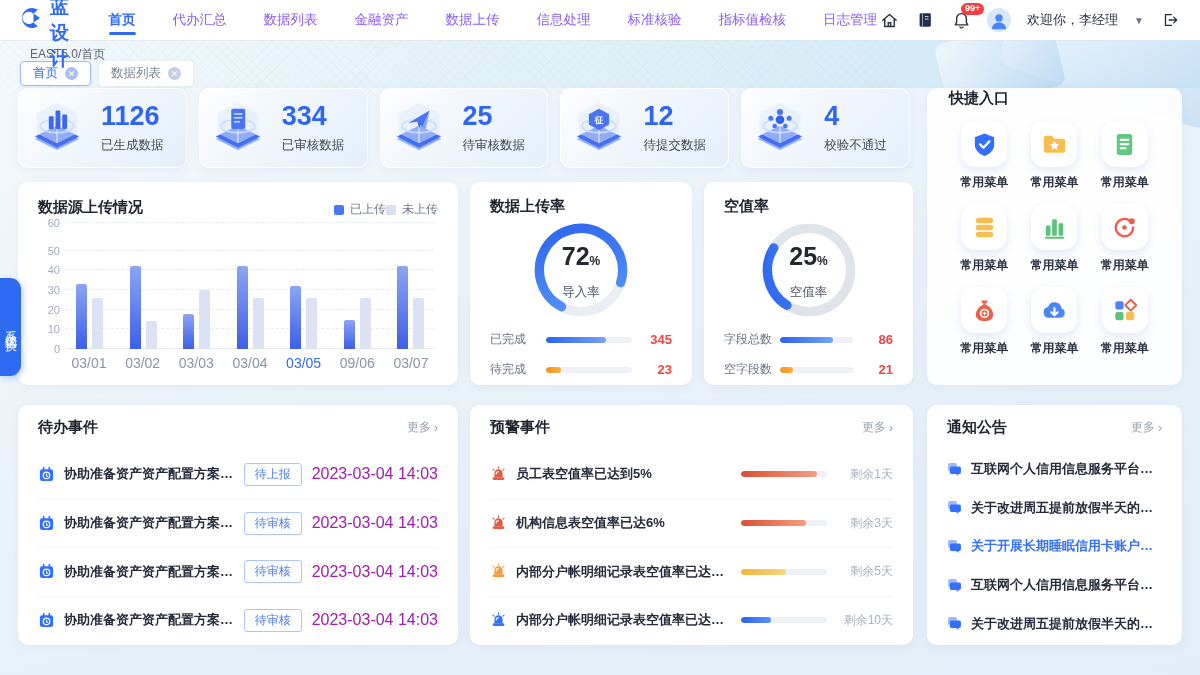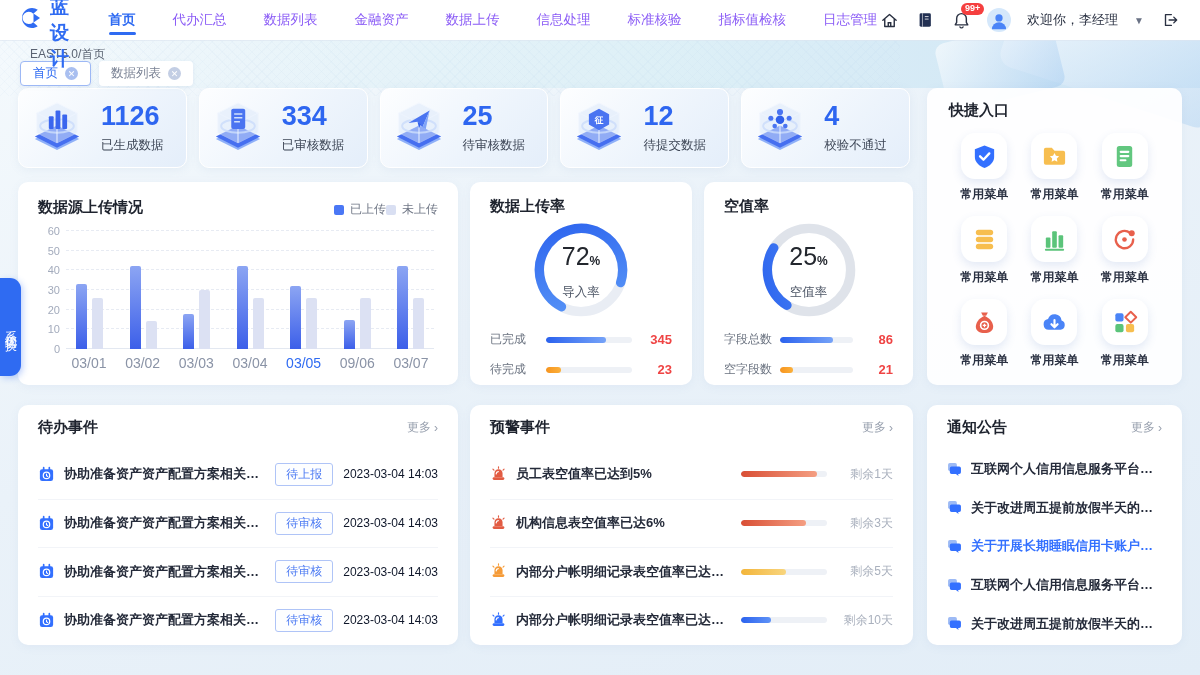--- a/index.html
+++ b/index.html
@@ -78,52 +78,52 @@
   .xlabels { position:absolute; left:28px; right:4px; top:124px; display:flex; justify-content:space-between; padding:0 0; }
   .xlab { font-size:14px; color:#8A93A6; width:46px; text-align:center; }
   .xlab.hl { color:#2F6BF2; }
 
   
   .gauge-card { padding:15px 20px; }
   .rate-card { left:470px; top:182px; width:222px; height:203px; }
   .null-card { left:704px; top:182px; width:209px; height:203px; }
   .gauge-wrap { position:relative; width:110px; height:104px; margin:2px auto 0; }
   .gauge-center { position:absolute; left:0; top:24px; width:100%; text-align:center; }
-  .gauge-num { font-size:25px; font-weight:normal; color:#23272E; }
+  .gauge-num { font-size:25px; font-weight:bold; color:#23272E; }
   .gauge-unit { font-size:12px; font-weight:bold; color:#23272E; }
   .gauge-label { position:absolute; left:0; top:66px; width:100%; text-align:center; font-size:12.5px; color:#4C5565; }
   .mini-rows { margin-top:9px; display:flex; flex-direction:column; gap:13px; }
   .mini-row { display:flex; align-items:center; }
   .mini-label { width:56px; font-size:12px; color:#6B7380; white-space:nowrap; }
   .mini-track { flex:1; height:6px; background:#EEF1F6; border-radius:3px; overflow:hidden; margin-right:10px; }
   .mini-fill { height:100%; border-radius:3px; }
   .mini-val { width:30px; text-align:right; font-size:13px; font-weight:bold; color:#ef4444; }
 
   
-  .quick-card { left:927px; top:88px; width:255px; height:297px; padding:13px 22px; background:rgba(255,255,255,.92); }
+  .quick-card { left:927px; top:88px; width:255px; height:297px; padding:1px 22px; background:rgba(255,255,255,.92); }
   .quick-grid { margin-top:13px; display:grid; grid-template-columns:repeat(3,1fr); row-gap:13px; }
   .quick-item { display:flex; flex-direction:column; align-items:center; cursor:pointer; }
   .quick-tile { width:46px; height:46px; border-radius:14px; background:#fff; box-shadow:0 4px 10px rgba(90,125,190,.16);
     display:flex; align-items:center; justify-content:center; }
   .quick-label { margin-top:7px; font-size:12px; color:#2A3142; font-weight:bold; }
 
   
   .list-card { padding:0 20px; }
   .todo-card  { left:18px;  top:405px; width:440px; height:240px;text-align:right; }
   .alert-card { left:470px; top:405px; width:443px; height:240px; }
   .notice-card{ left:927px; top:405px; width:255px; height:240px; }
   .list-head { height:45px; display:flex; align-items:center; justify-content:space-between; }
   .more-link { font-size:12px; color:#99A1AF; cursor:pointer; display:flex; align-items:center; gap:3px; }
   .lrow { display:flex; align-items:center; height:48.5px; border-top:1px solid #F2F4F8; }
   .lrow:first-child { border-top:none; }
   .lrow-icon { margin-right:9px; display:flex; flex:none; }
   .lrow-text { flex:1; font-size:13px; font-weight:bold; color:#252B3A; white-space:nowrap; overflow:hidden; text-overflow:ellipsis; }
   .todo-badge { flex:none; margin:0 10px 0 10px; font-size:12px; color:#4D7BF3; border:1px solid #AFC4F7;
     border-radius:3px; padding:2px 10px; background:#FDFEFF; white-space:nowrap; cursor:pointer; }
-  .todo-time { flex:none; font-size:12px; color:#0f172a; white-space:nowrap; }
+  .todo-time { flex:none; font-size:16px; color:#a21caf; white-space:nowrap; }
   .alert-track { flex:none; width:86px; height:6px; background:#EEF1F6; border-radius:3px; overflow:hidden; margin:0 10px; }
   .alert-fill { height:100%; border-radius:3px; }
   .alert-remain { flex:none; width:56px; text-align:right; font-size:12px; color:#A9B0BD; white-space:nowrap; }
   .nrow { display:flex; align-items:center; height:38.6px; cursor:pointer; }
   .nrow .lrow-text { font-weight:bold; }
   .nrow.hl .lrow-text { color:#3370FF; }
 
   
   .side-tab { position:absolute; left:0; top:278px; width:21px; height:98px; background:#2F6BF2; color:#fff;
     border-radius:0 11px 11px 0; display:flex; align-items:center; justify-content:center; cursor:pointer; z-index:20;
@@ -322,21 +322,21 @@
           </div>
           <div class="gridline" style="bottom: 59px; text-align: center;">
             <span class="ylab">30</span>
           </div>
           <div class="gridline" style="bottom: 78.6667px;">
             <span class="ylab">40</span>
           </div>
           <div class="gridline" style="bottom: 98.3333px;">
             <span class="ylab">50</span>
           </div>
-          <div class="gridline" style="bottom: 118px;">
+          <div class="gridline" style="bottom: 126px;">
             <span class="ylab">60</span>
           </div>
           <div class="bar-groups">
             <div class="bar-group">
               <div class="bar filled" style="height: 64.9px;"></div>
               <div class="bar empty" style="height: 51.1333px;"></div>
             </div>
             <div class="bar-group">
               <div class="bar filled" style="height: 82.6px;"></div>
               <div class="bar empty" style="height: 27.5333px;"></div>

